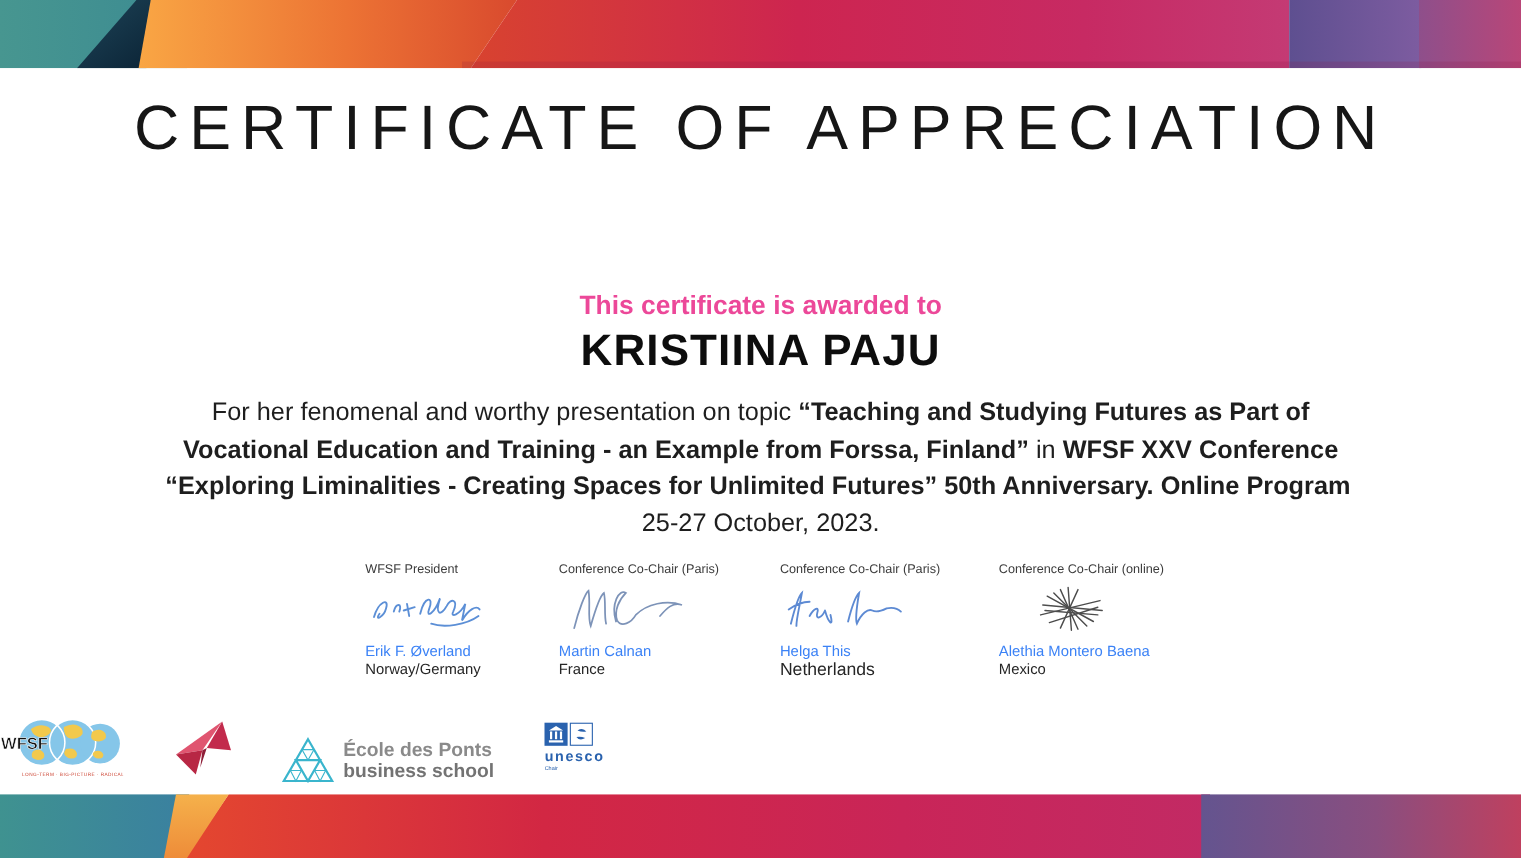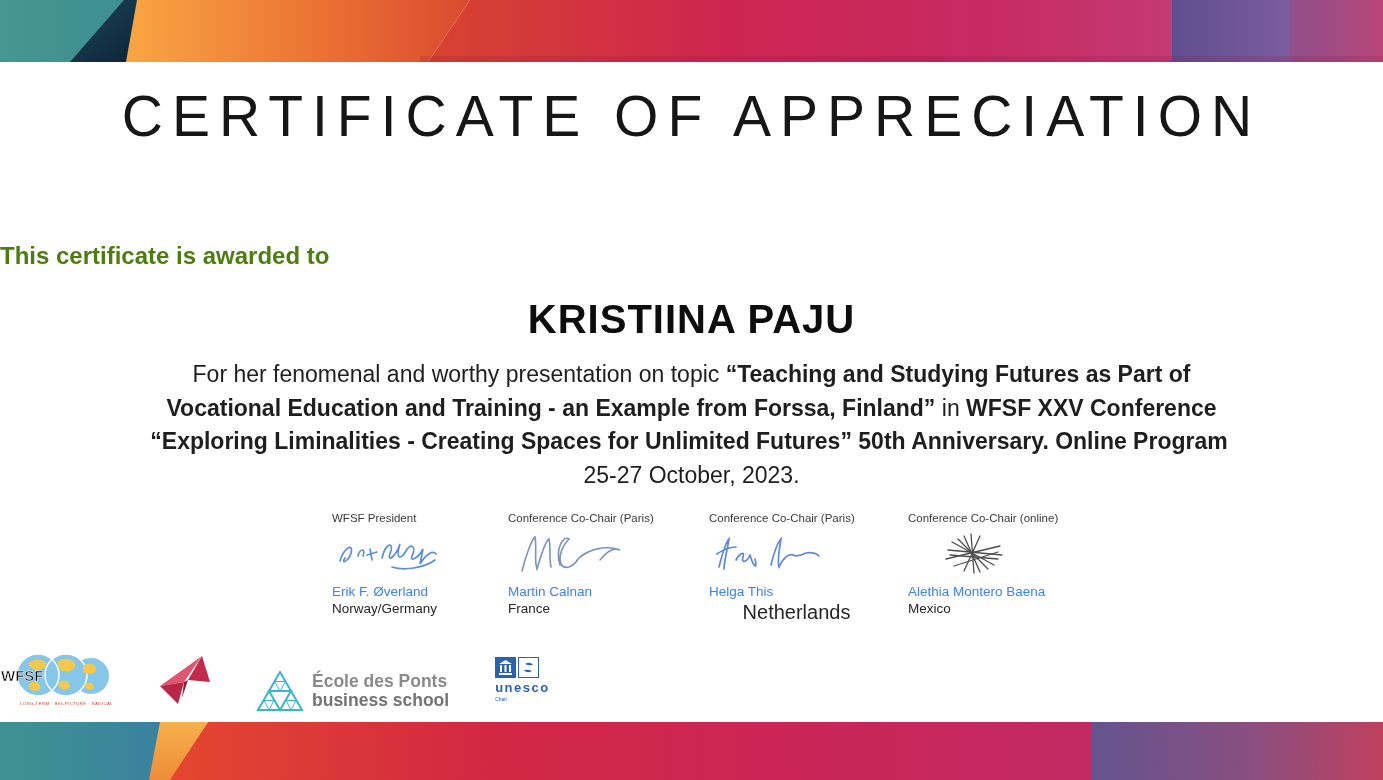--- a/index.html
+++ b/index.html
@@ -12,43 +12,43 @@
   .band-top{top:0;height:62px;}
   .band-bottom{bottom:0;height:58px;}
   .band svg{display:block;width:100%;height:100%;}
   
   .title{
     position:absolute;top:76px;left:0;right:0;text-align:center;
     font-size:57px;font-weight:500;letter-spacing:9px;line-height:80px;color:#161616;
   }
   
   .intro{
-    position:absolute;top:242px;left:0;right:0;
-    font-size:24px;font-weight:700;color:#4d7c0f;
+    position:absolute;top:264px;left:0;right:0;text-align:center;
+    font-size:24px;font-weight:700;color:#ec4899;
   }
   .recipient{
     position:absolute;top:297px;left:0;right:0;text-align:center;
     font-size:40px;font-weight:800;letter-spacing:1px;color:#0d0d0d;
   }
   
   .body-text{
     position:absolute;top:358px;left:50%;transform:translateX(-50%);
     width:1085px;text-align:center;font-size:23px;line-height:33.5px;color:#1e1e1e;
   }
   .body-text .b{font-weight:700;}
   .body-text .date-gap{margin-left:5px;}
   
   .sig-block{position:absolute;top:512px;width:175px;}
   .sig-1{left:332px;} .sig-2{left:508px;} .sig-3{left:709px;} .sig-4{left:908px;width:185px;}
   .sig-role{font-size:11.5px;color:#3b3b3b;}
   .sig-img{height:52px;margin-top:5px;}
   .sig-img svg{display:block;}
   .sig-name{font-size:13.5px;font-weight:500;color:#3b82f6;margin-top:3px;}
   .sig-country{font-size:13.5px;color:#262626;margin-top:2px;}
-  .sig-3 .sig-country{font-size:20px;text-align:center;}
+  .sig-3 .sig-country{font-size:16px;}
   
   .logos{
     position:absolute;top:648px;left:0;right:0;height:62px;
     display:flex;align-items:center;gap:46px;
   }
   .logo{display:flex;align-items:center;}
   .logo-wfsf{position:relative;width:112px;height:60px;}
   .logo-wfsf svg{display:block;}
   .logo-ecole{gap:8px;margin-top:24px;}
   .ecole-text{line-height:19px;}

